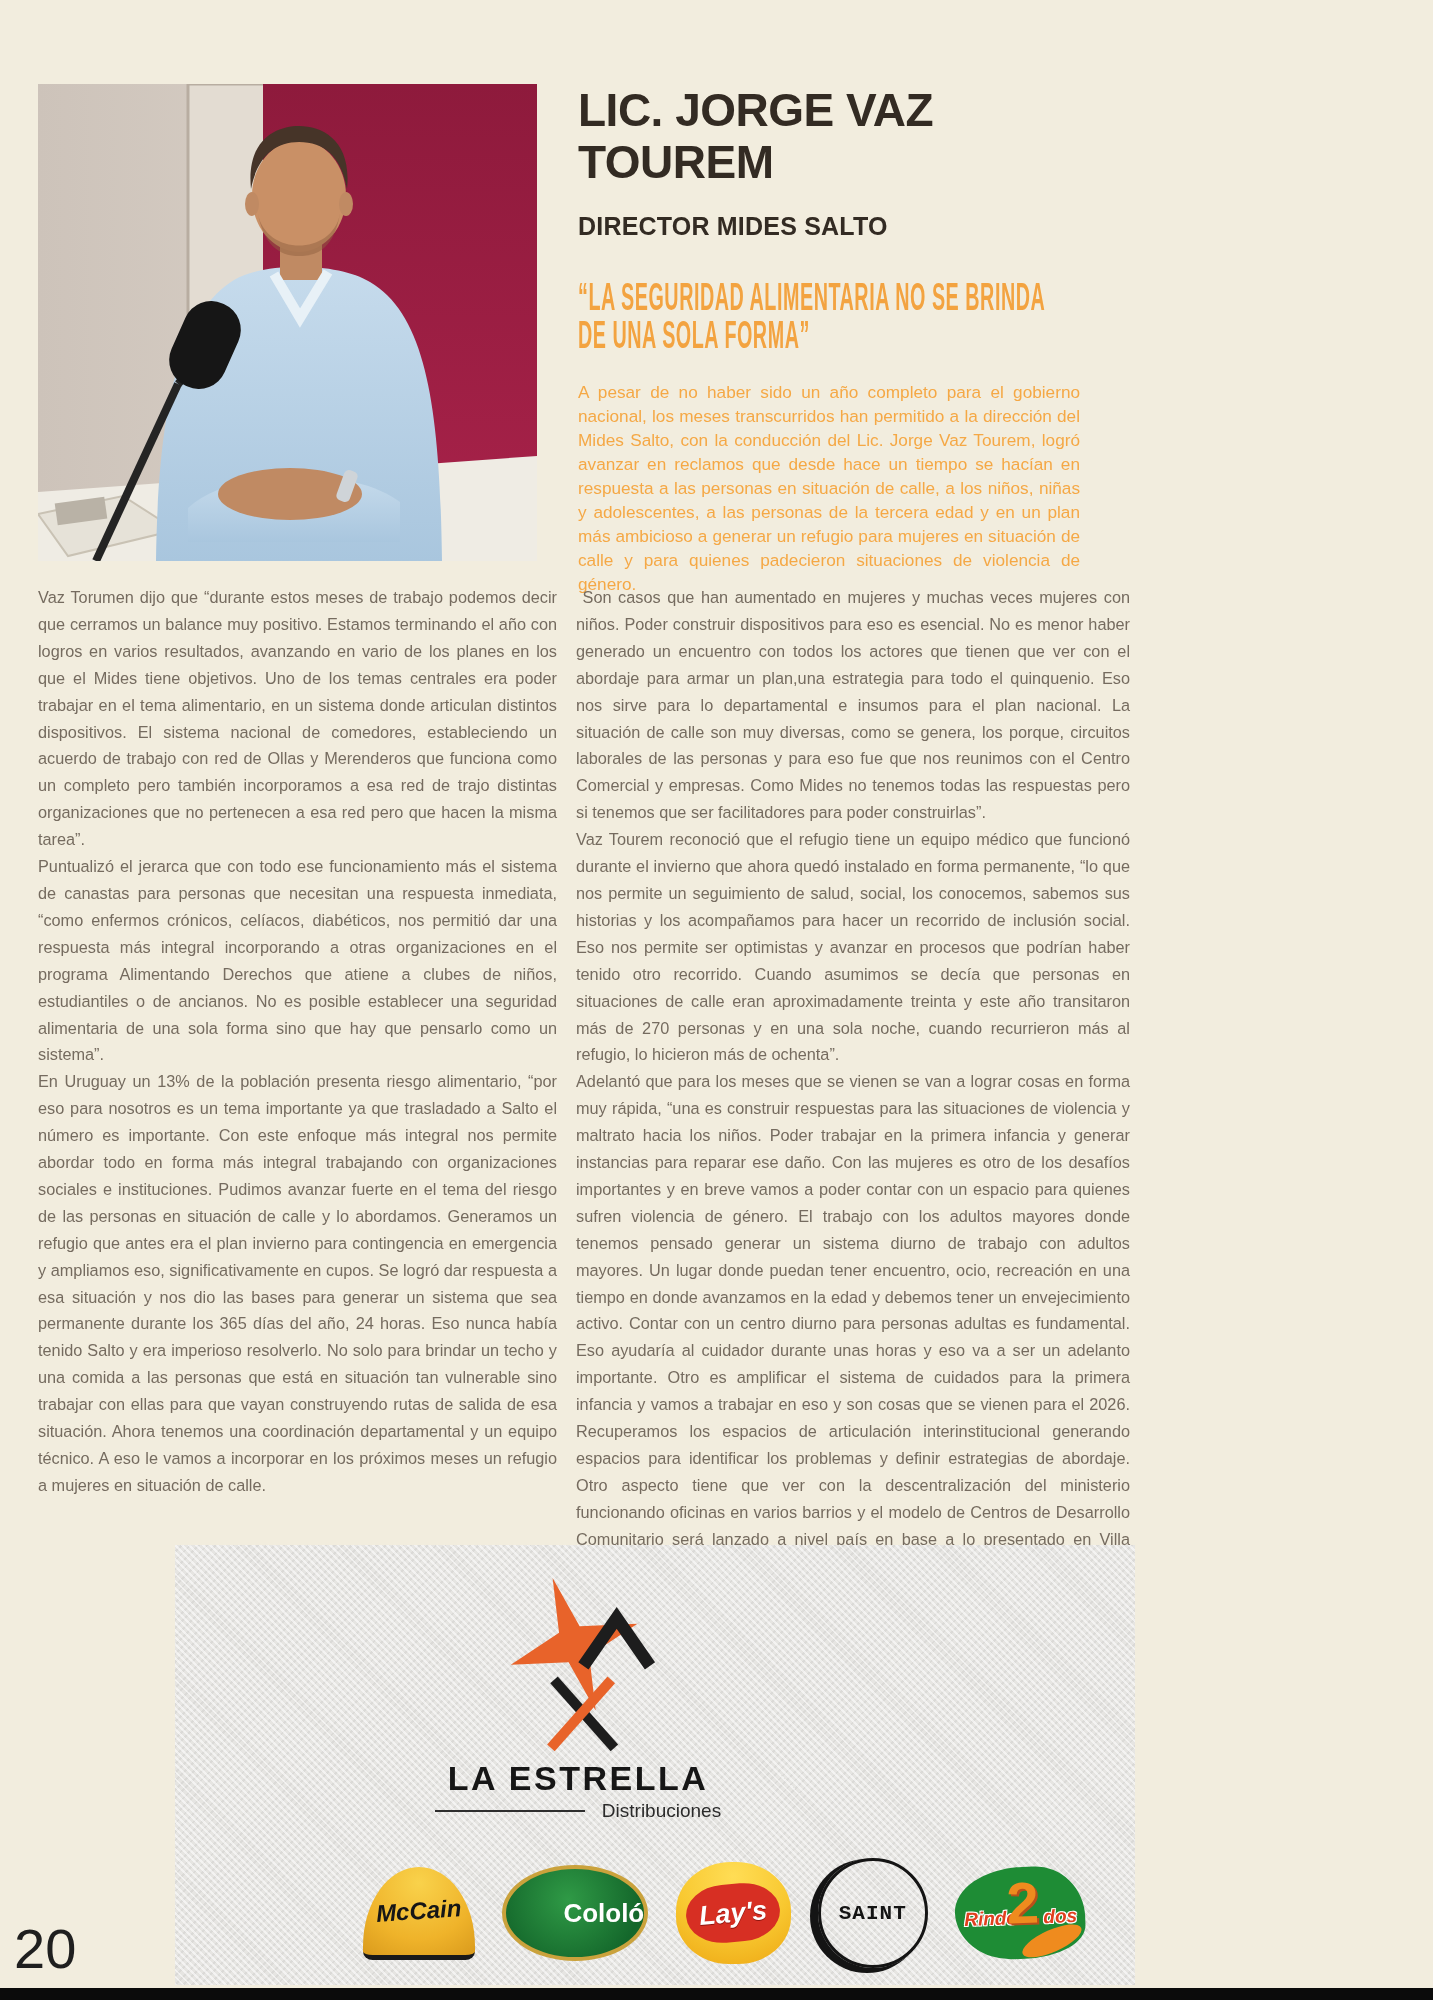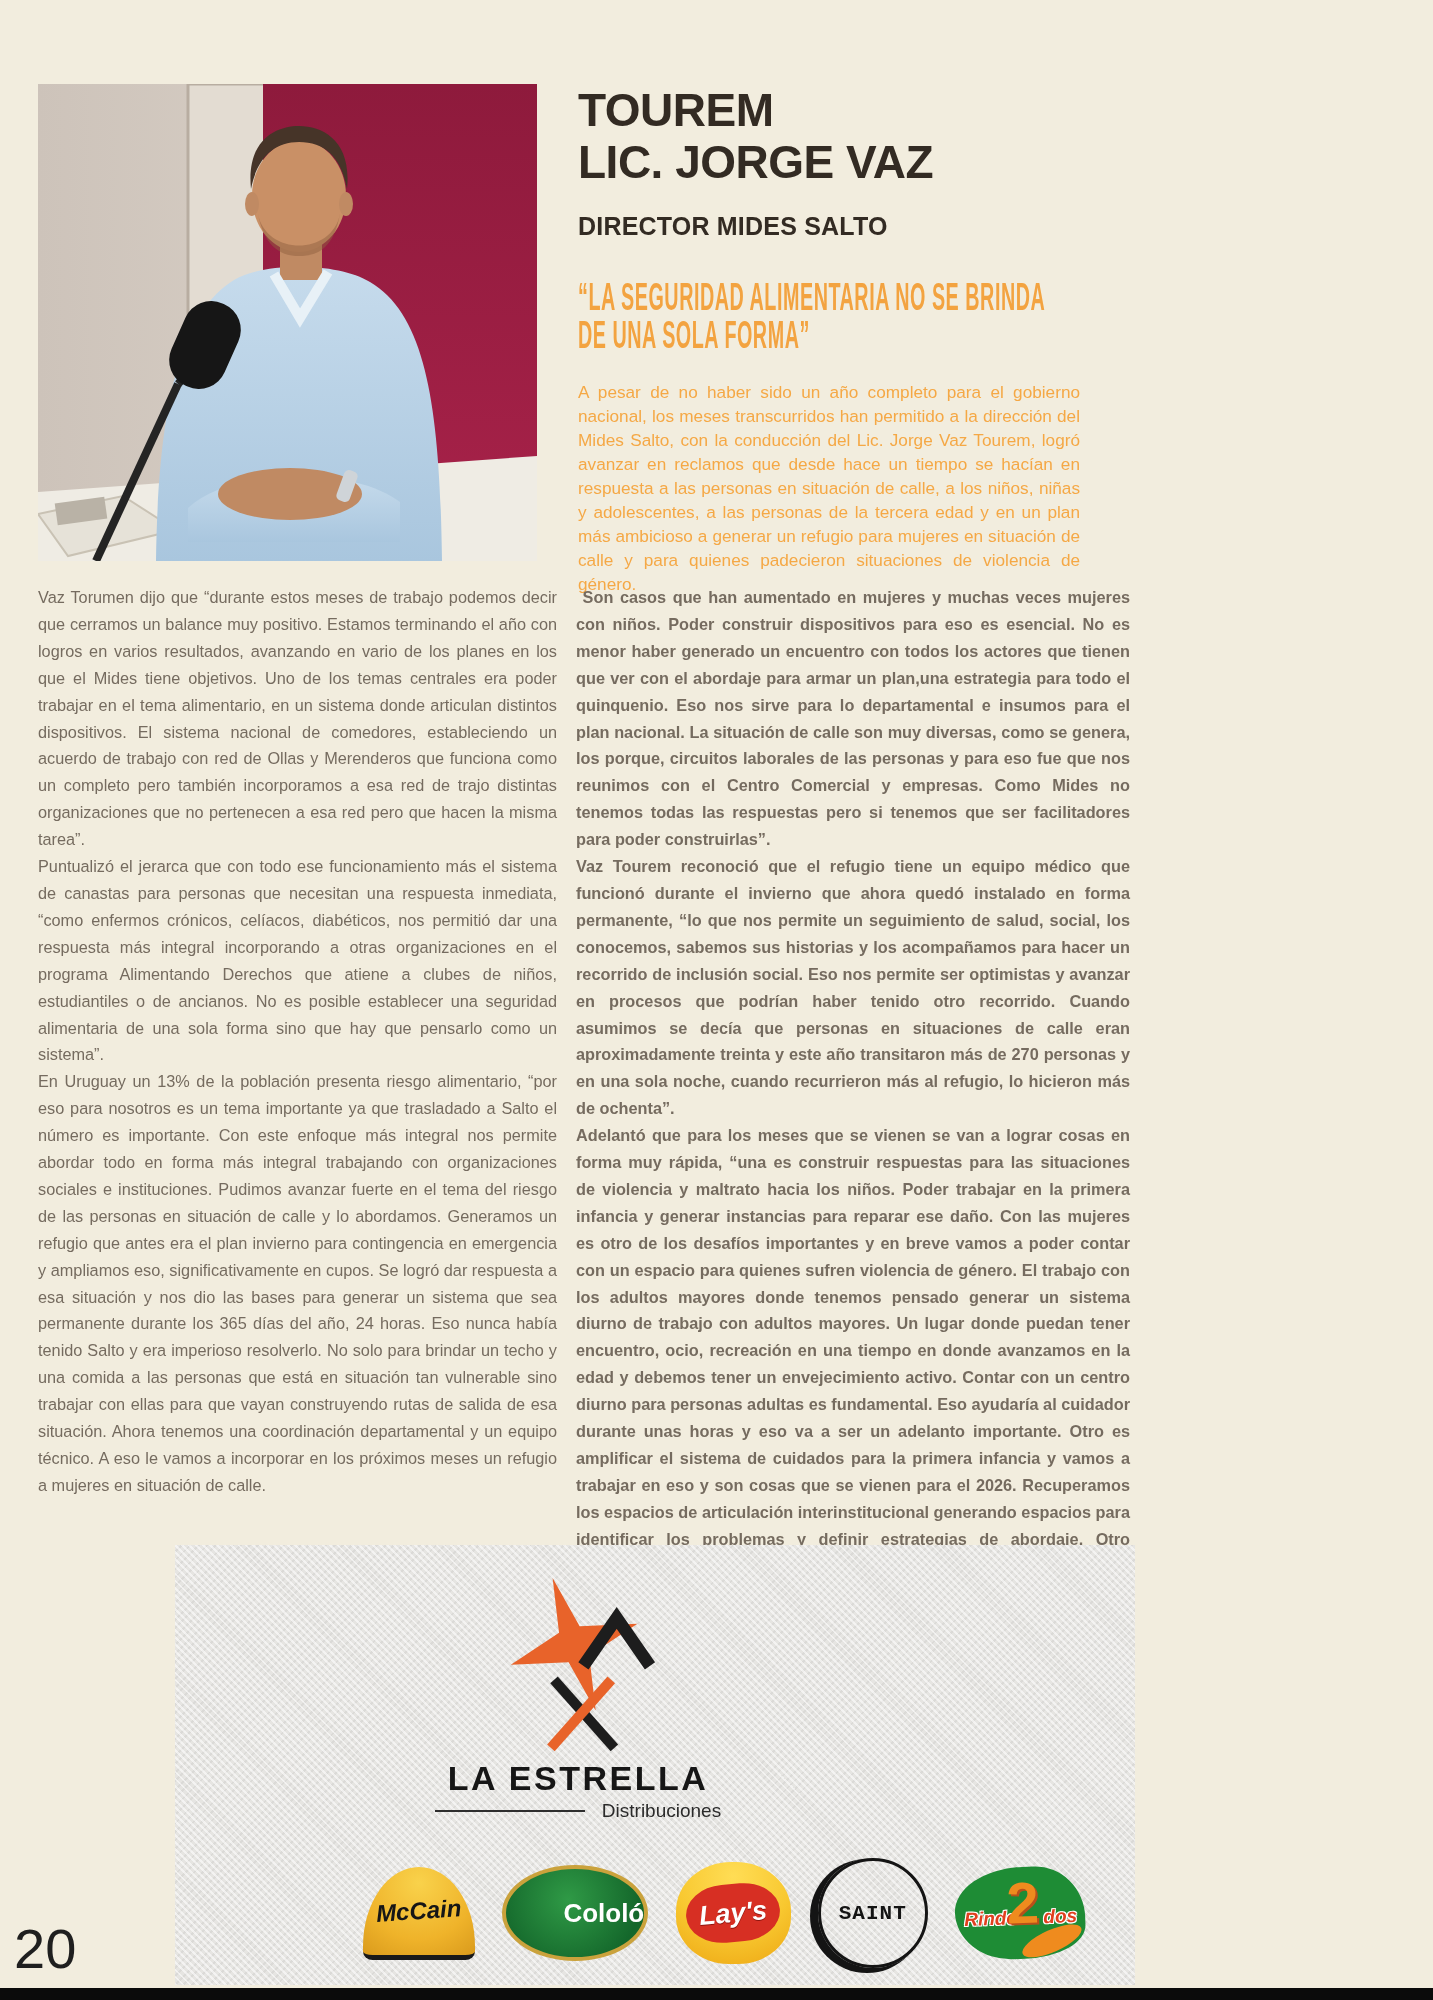--- a/index.html
+++ b/index.html
@@ -29,21 +29,21 @@
   }
   .lead{
     position:absolute; left:578px; top:380px; width:502px;
     font-size:17.2px; line-height:24px; text-align:justify; color:#f5a845;
   }
   
   .col{position:absolute; top:584px; font-size:16.3px; line-height:26.9px;
        text-align:justify; color:#756b5f;}
   .col p{margin:0;}
   .col-left{left:38px;  width:519px;}
-  .col-right{left:576px; width:554px;font-weight:bold;}
+  .col-right{left:576px; width:554px;}
   
   .ad{
     position:absolute; left:175px; top:1545px; width:960px; height:440px;
     background-color:#e6e5e2;
     background-image:
       repeating-linear-gradient(45deg, rgba(255,255,255,.55) 0 2px, rgba(255,255,255,0) 2px 5px),
       repeating-linear-gradient(-45deg, rgba(90,90,90,.08) 0 2px, rgba(0,0,0,0) 2px 6px);
   }
   .ad-center{position:absolute; left:0; top:28px; width:806px; text-align:center;}
   .ad-star{display:block; margin:0 auto; width:182px; height:178px;}
@@ -128,22 +128,22 @@
       <ellipse cx="214" cy="120" rx="7" ry="12" fill="#c08a63"></ellipse>
       <ellipse cx="308" cy="120" rx="7" ry="12" fill="#c08a63"></ellipse>
       <path d="M213 105 C208 56 238 42 261 42 C286 42 314 58 309 105 C303 72 286 58 261 58 C236 58 219 74 213 105 Z" fill="#463428"></path>
       <line x1="58" y1="477" x2="140" y2="300" stroke="#242424" stroke-width="8"></line>
       <line x1="140" y1="300" x2="168" y2="270" stroke="#242424" stroke-width="8"></line>
       <rect x="138" y="216" width="58" height="90" rx="28" transform="rotate(24 167 261)" fill="#161616"></rect>
     </svg>
   </div>
 
   <div class="title">
+    <div>LIC. JORGE VAZ</div>
     <div>TOUREM</div>
-    <div>LIC. JORGE VAZ</div>
   </div>
   <div class="subtitle">DIRECTOR MIDES SALTO</div>
 
   <div class="quote">
     <div>“LA SEGURIDAD ALIMENTARIA NO SE BRINDA</div>
     <div>DE UNA SOLA FORMA”</div>
   </div>
 
   <div class="lead">A pesar de no haber sido un año completo para el gobierno nacional, los meses transcurridos han permitido a la dirección del Mides Salto, con la conducción del Lic. Jorge Vaz Tourem, logró avanzar en reclamos que desde hace un tiempo se hacían en respuesta a las personas en situación de calle, a los niños, niñas y adolescentes, a las personas de la tercera edad y en un plan más ambicioso a generar un refugio para mujeres en situación de calle y para quienes padecieron situaciones de violencia de género.</div>
 

